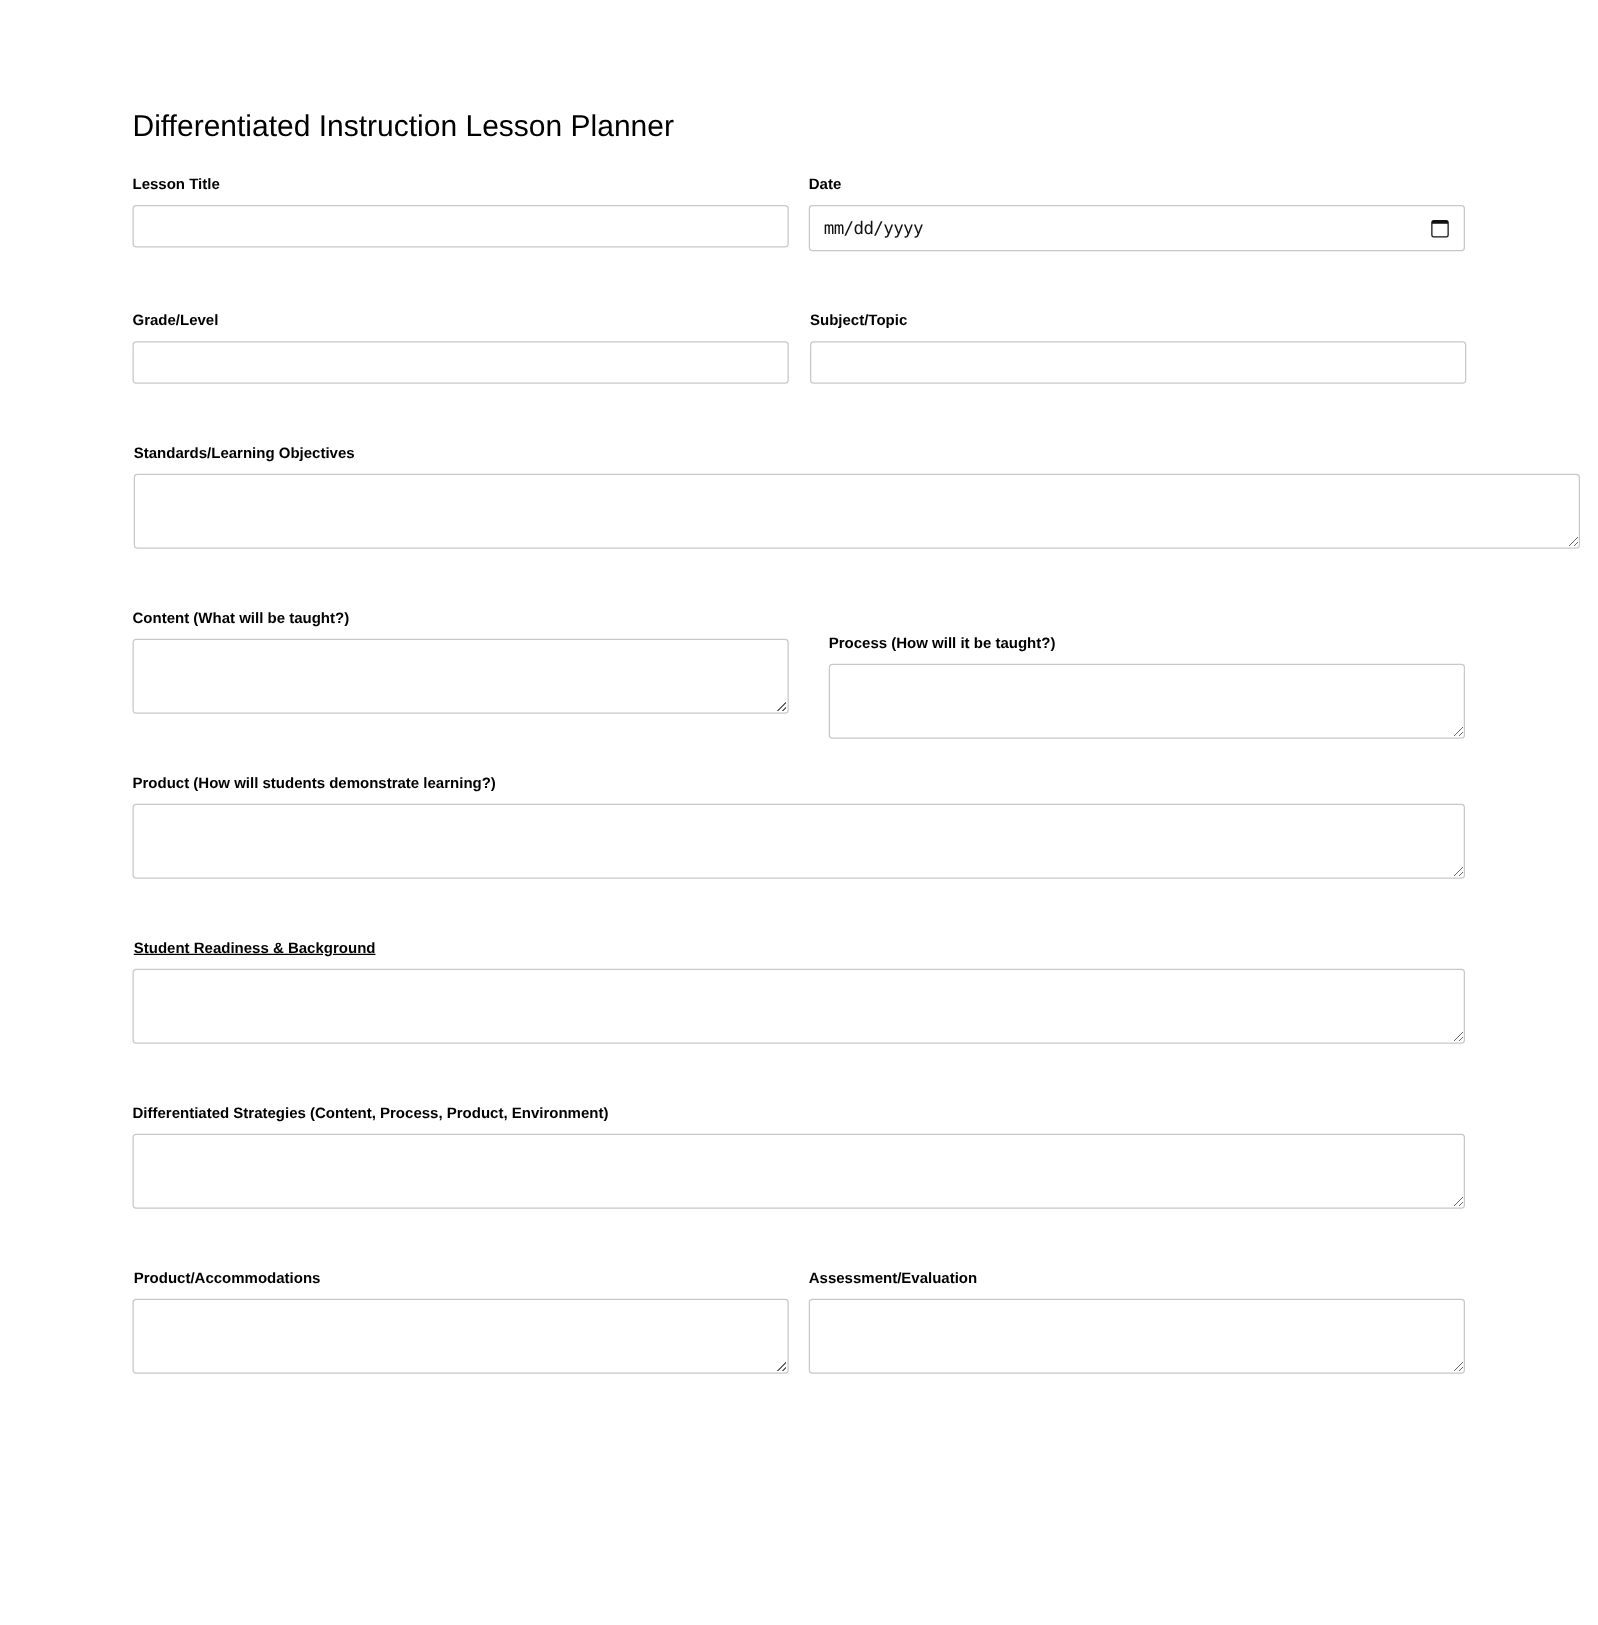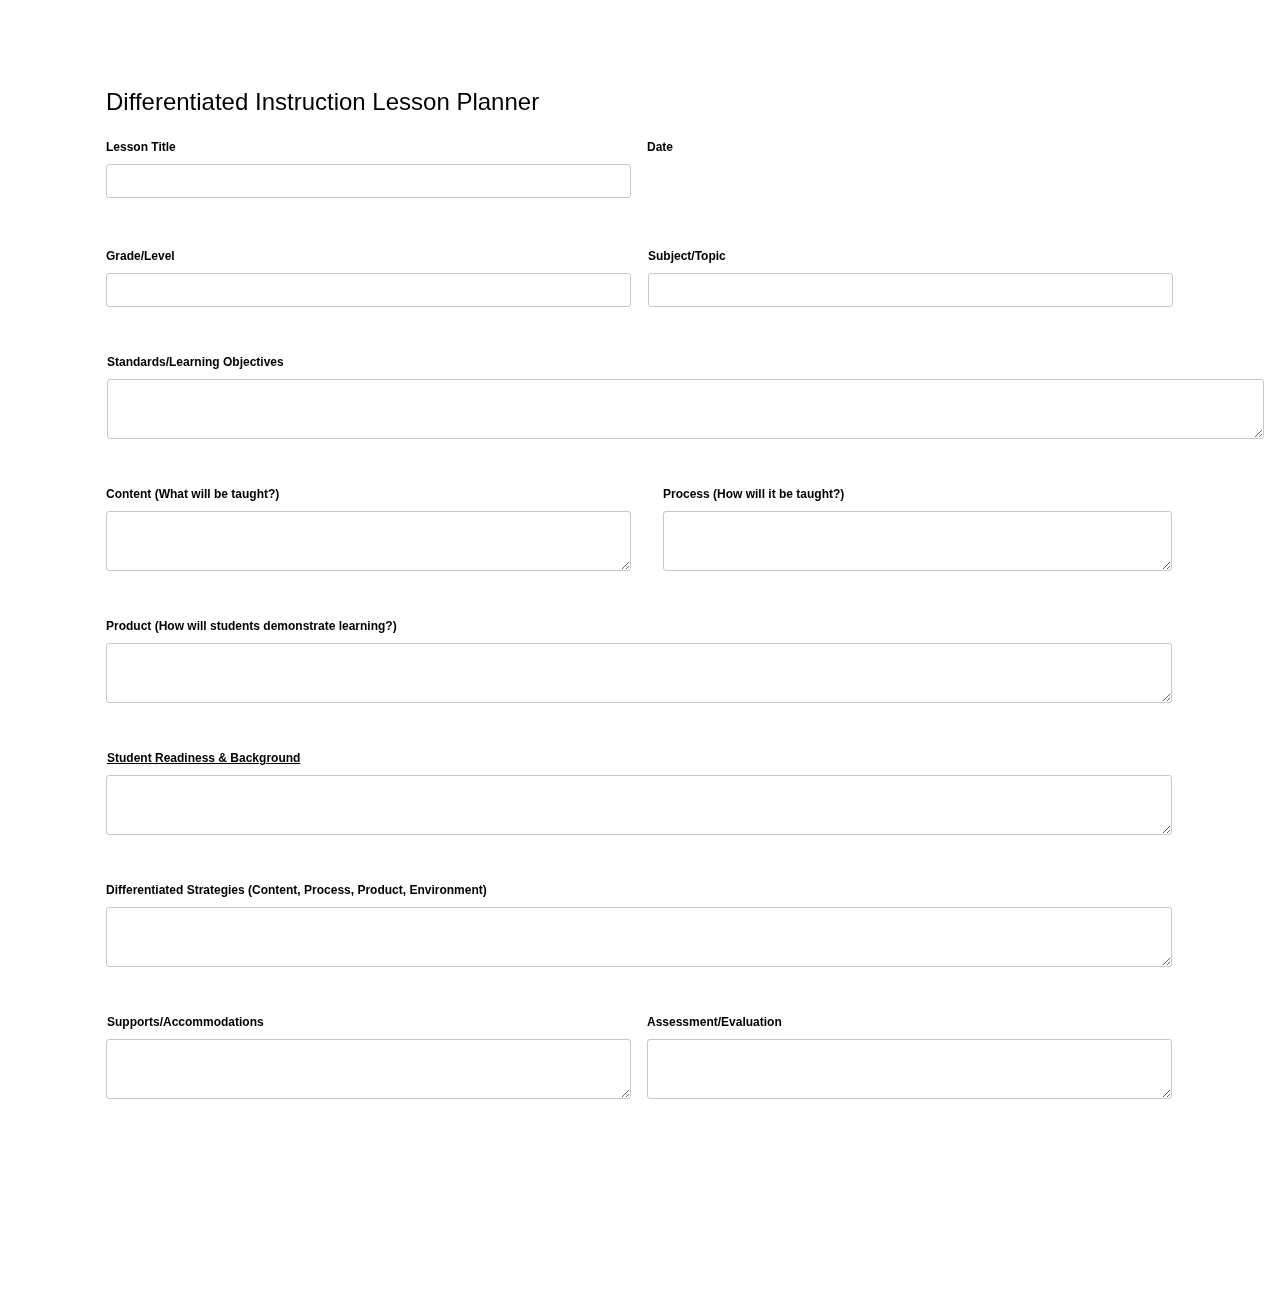--- a/index.html
+++ b/index.html
@@ -25,20 +25,24 @@
 <div class="container">
   <h1>Differentiated Instruction Lesson Planner</h1>
 
   <div class="field half left" style="top:138px;">
     <label>Lesson Title</label>
     <input class="input" type="text" placeholder="" style="">
   </div>
 
   <div class="field half right" style="top:138px;">
     <label>Date</label>
+    <div class="input date">
+      <span class="ph">mm/dd/yyyy</span>
+      <span class="cal"></span>
+    </div>
   </div>
 
   <div class="field half left" style="top:247px;">
     <label>Grade/Level</label>
     <input class="input" type="text" placeholder="" style="">
   </div>
 
   <div class="field half right" style="top:247px;left:542px;">
     <label>Subject/Topic</label>
     <input class="input" type="text" placeholder="" style="">
@@ -47,42 +51,42 @@
   <div class="field full left" style="top:353px;left:1px;width:1157px;">
     <label>Standards/Learning Objectives</label>
     <textarea class="input" style=""></textarea>
   </div>
 
   <div class="field half left" style="top:485px;">
     <label>Content (What will be taught?)</label>
     <textarea class="input" style=""></textarea>
   </div>
 
-  <div class="field half right" style="top:485px;padding-left:16px;">
+  <div class="field half right" style="top:505px;padding-left:16px;">
     <label>Process (How will it be taught?)</label>
     <textarea class="input" style=""></textarea>
   </div>
 
   <div class="field full left" style="top:617px;">
     <label>Product (How will students demonstrate learning?)</label>
     <textarea class="input" style=""></textarea>
   </div>
 
   <div class="field full left" style="top:749px;text-decoration:underline;">
     <label style="padding-left:1px;">Student Readiness &amp; Background</label>
     <textarea class="input" style=""></textarea>
   </div>
 
   <div class="field full left" style="top:881px;">
     <label>Differentiated Strategies (Content, Process, Product, Environment)</label>
     <textarea class="input" style=""></textarea>
   </div>
 
   <div class="field half left" style="top:1013px;">
-    <label style="padding-left:1px;">Supports/Accommodations</label>
+    <label style="padding-left:1px;">Product/Accommodations</label>
     <textarea class="input" style=""></textarea>
   </div>
 
   <div class="field half right" style="top:1013px;">
     <label>Assessment/Evaluation</label>
     <textarea class="input" style=""></textarea>
   </div>
 </div>
 
 </body></html>

